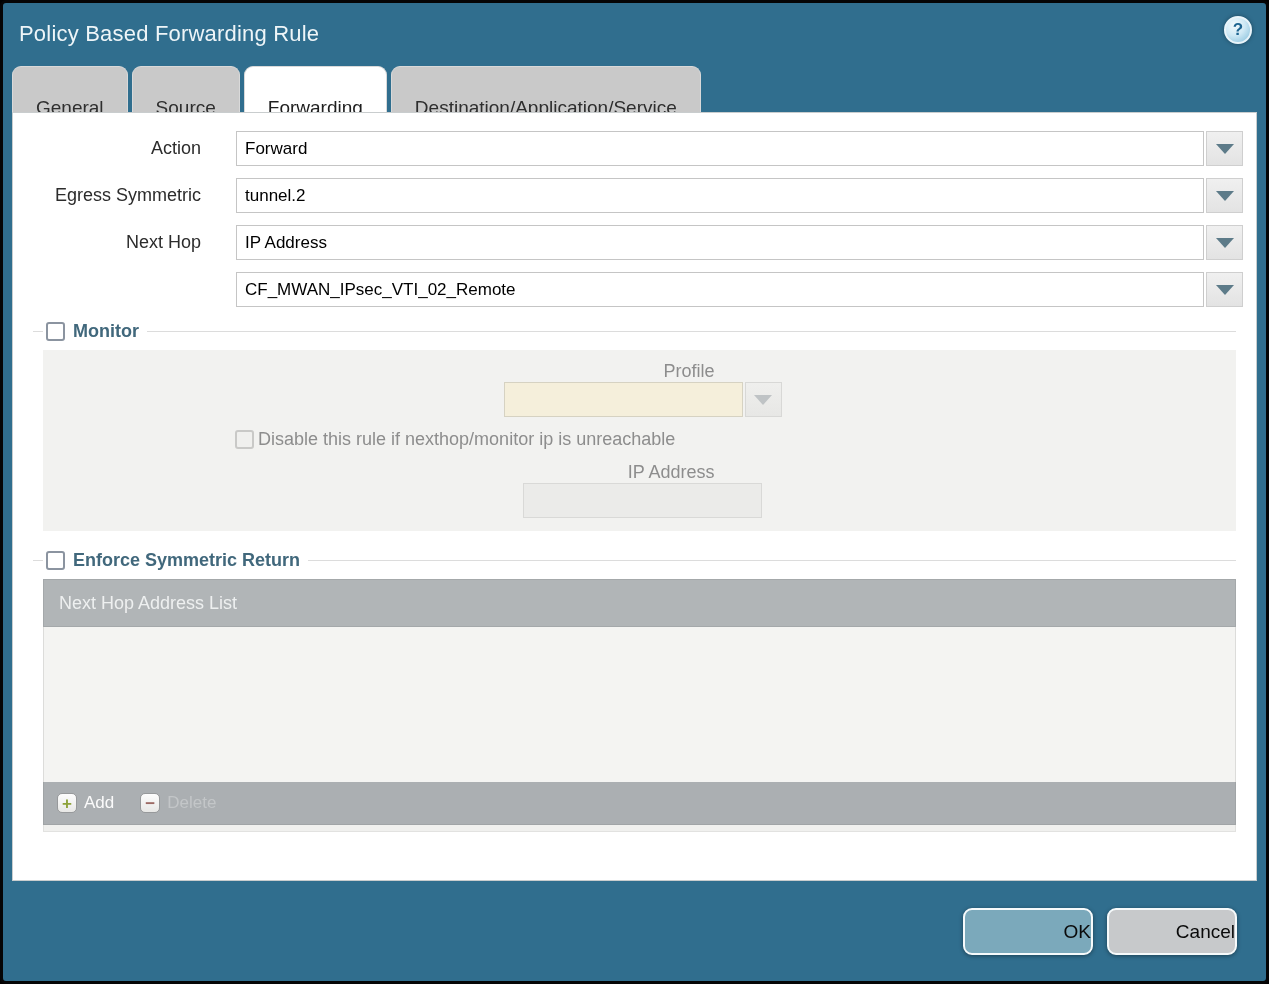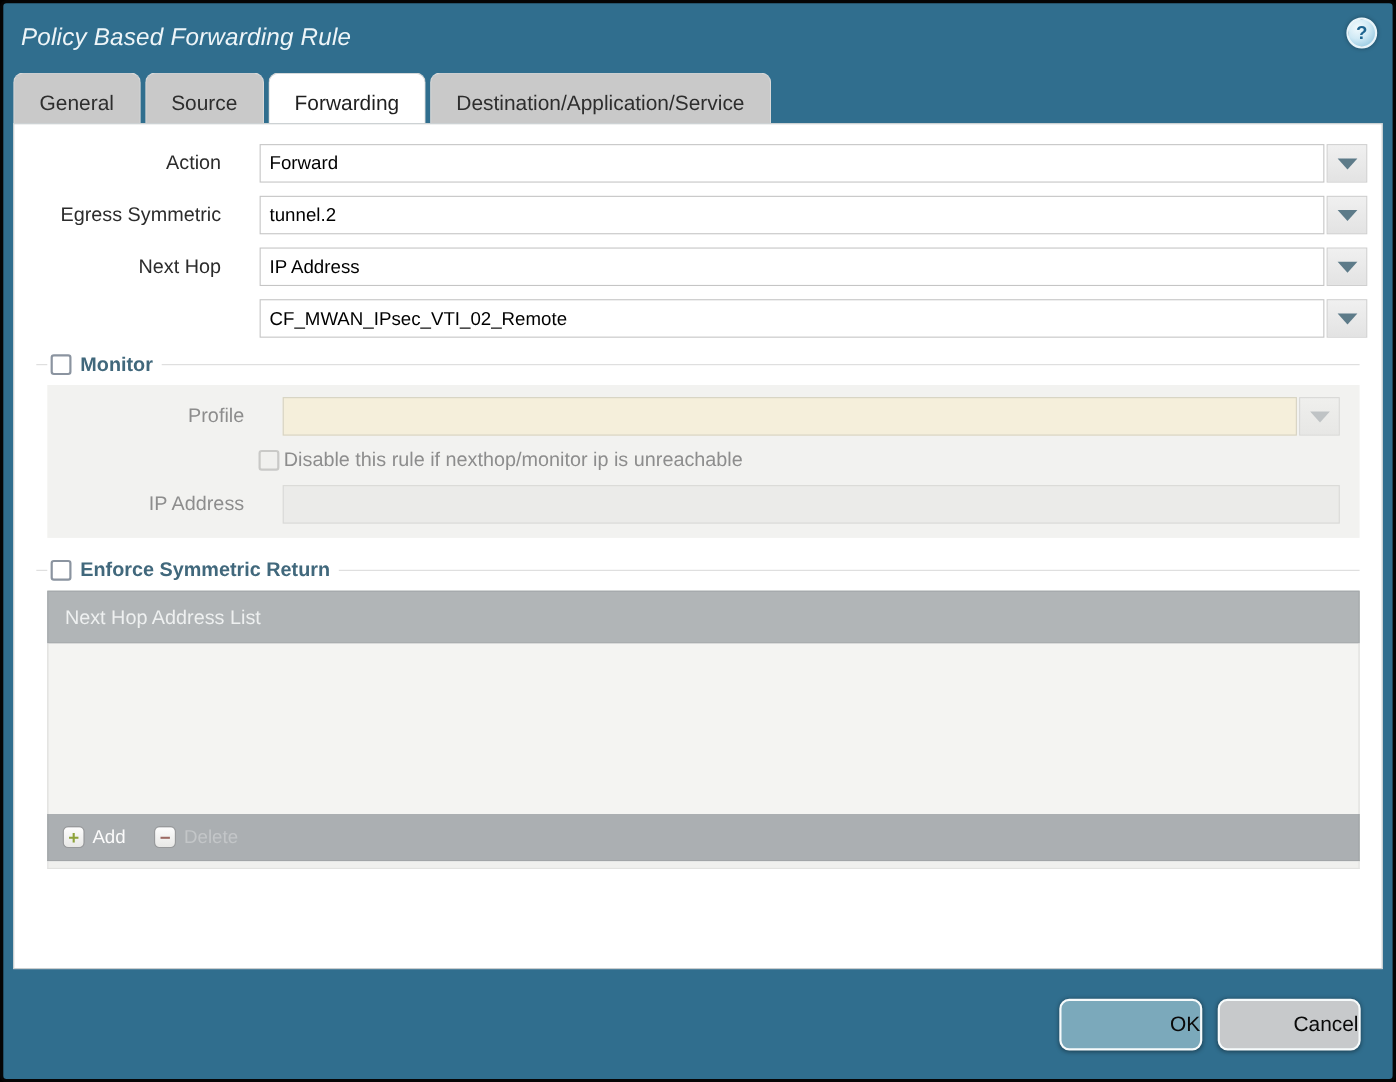--- a/index.html
+++ b/index.html
@@ -13,39 +13,38 @@
     border-radius:6px;
     position:relative;
     overflow:hidden;
   }
 
   
   .titlebar { height:62px; position:relative; display:flex; align-items:center; }
   .titlebar .title {
     color:#eef5f8; font-size:22px; font-weight:400; letter-spacing:0.2px;
     padding-left:16px;
-    font-style:italic;
   }
   .help-btn {
     position:absolute; right:14px; top:13px;
     width:28px; height:28px; border-radius:50%;
     background:radial-gradient(circle at 35% 30%, #f2fafd 0%, #cfe9f5 45%, #7fbcd9 100%);
     border:2px solid #e9f4f9;
     box-shadow:0 0 4px rgba(0,0,0,0.35);
     display:flex; align-items:center; justify-content:center;
     color:#1d6490; font-weight:bold; font-size:17px;
     cursor:pointer;
   }
 
   
   .tabs { display:flex; padding-left:9px; height:47px; align-items:flex-end; }
   .tab {
     background:#c9c9c9; color:#2e2e2e;
     font-size:19px;
-    padding:5px 23px; height:46px; line-height:46px;
+    padding:18px 23px; height:46px; line-height:46px;
     border-radius:9px 9px 0 0;
     margin-right:4px;
     border:1px solid #d9d9d9; border-bottom:none;
     cursor:pointer; white-space:nowrap;
   }
   .tab.active { background:#ffffff; color:#1f1f1f; }
 
   
   .content {
     margin:0 9px; background:#ffffff;
@@ -97,21 +96,21 @@
     padding-right:8px; white-space:nowrap;
   }
   .legend .post-line { flex:1; border-top:1px solid #dcdcdc; }
 
   
   .panel {
     margin:0 20px 0 30px;
     background:#f2f2f0;
     padding:11px 10px 13px 0;
   }
-  .panel .form-row { margin-bottom:12px; padding-right:8px; }
+  .panel .form-row { margin-bottom:12px; padding-right:8px;flex-direction:column; }
   .panel .form-row:last-child { margin-bottom:0; }
   .panel .lbl { width:190px; color:#8d8d8d; }
   .input-cream { background:#f5efdb !important; border-color:#d6d2c2 !important; }
   .input-disabled { background:#ebebe9 !important; border-color:#d9d9d7 !important; }
   .cb-row { display:flex; align-items:center; margin:2px 0 12px 192px; }
   .cb.disabled { border:2px solid #c9c9c7; background:#f0f0ee; margin:0; cursor:default; }
   .cb-row .cb-lbl { font-size:18px; color:#8d8d8d; padding-left:4px; }
 
   
   .nh-table { margin:6px 20px 0 30px; }

